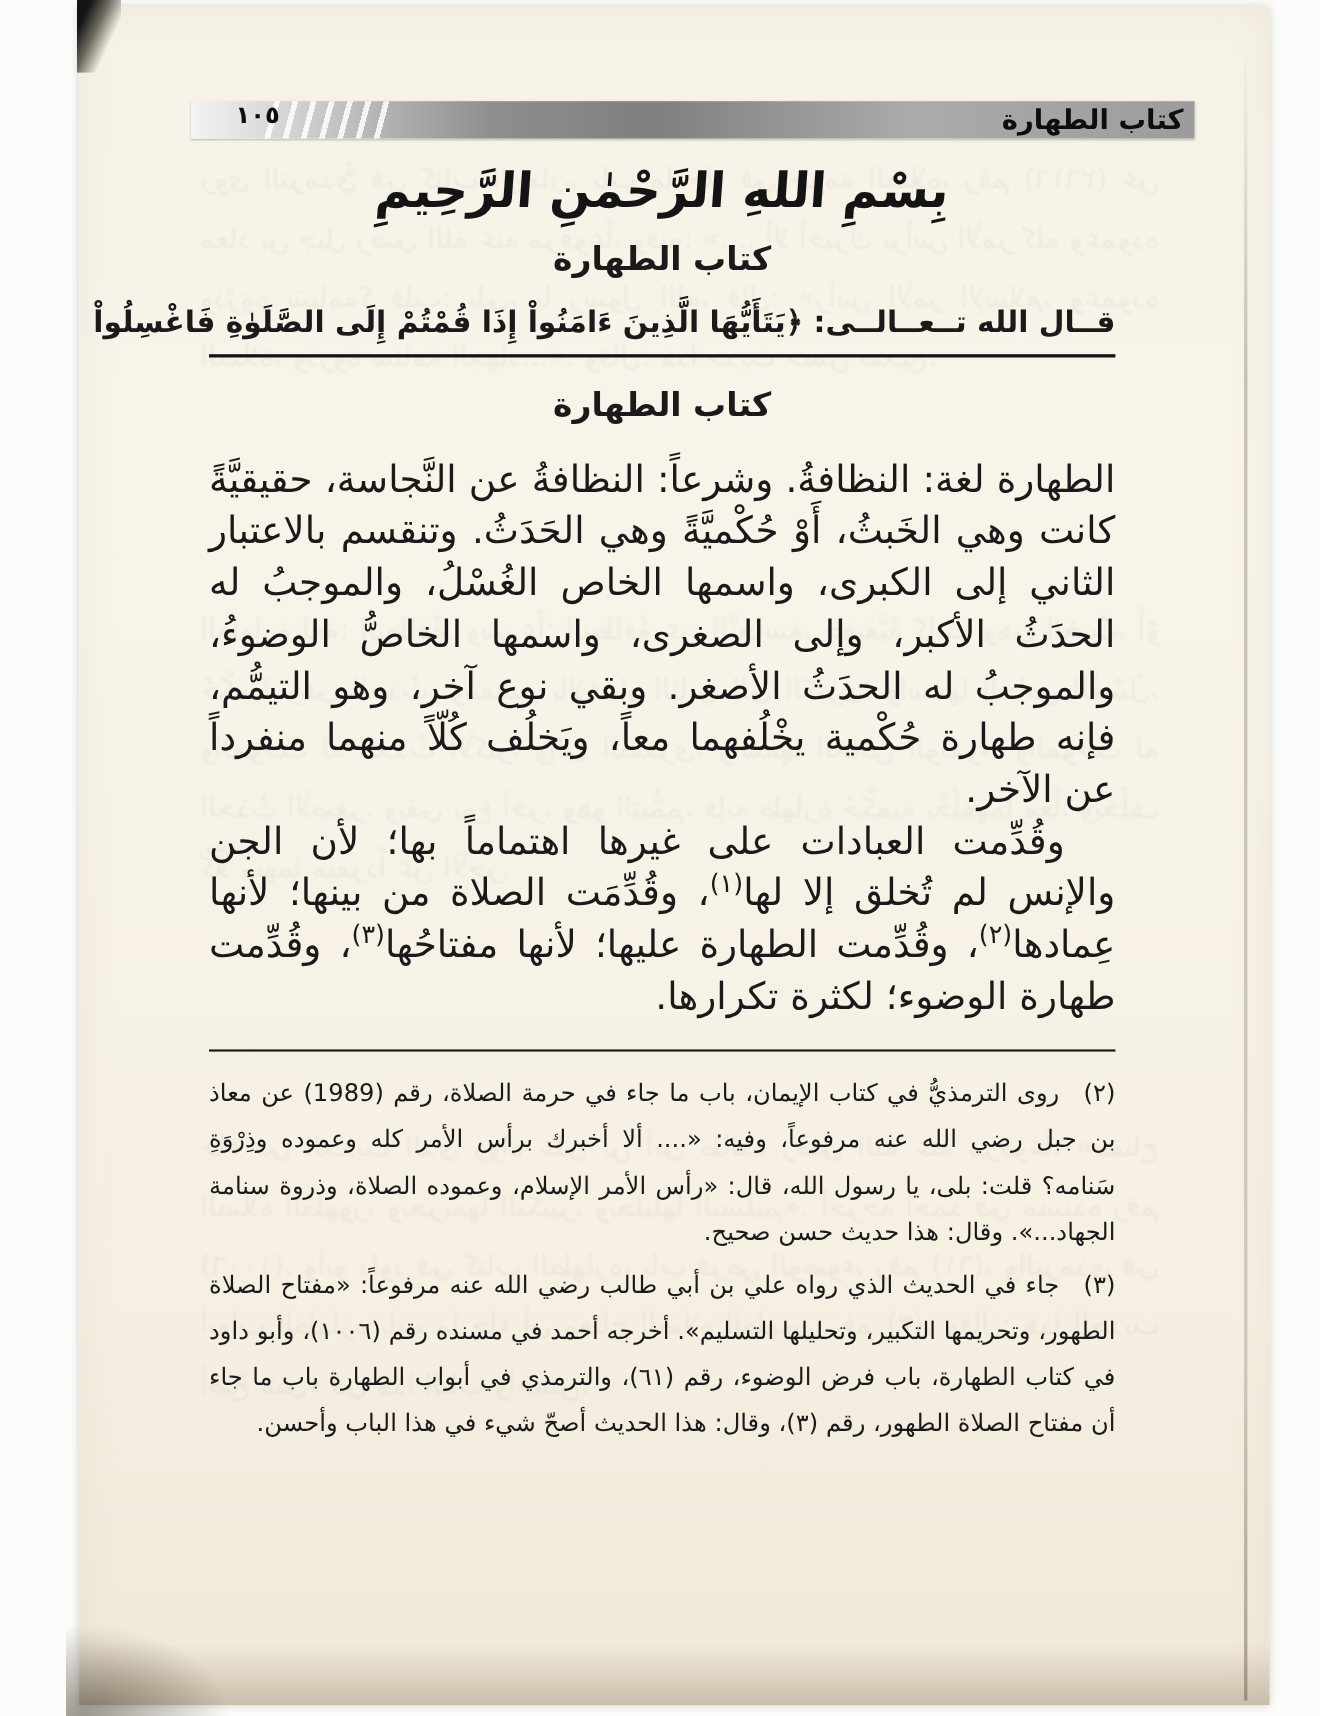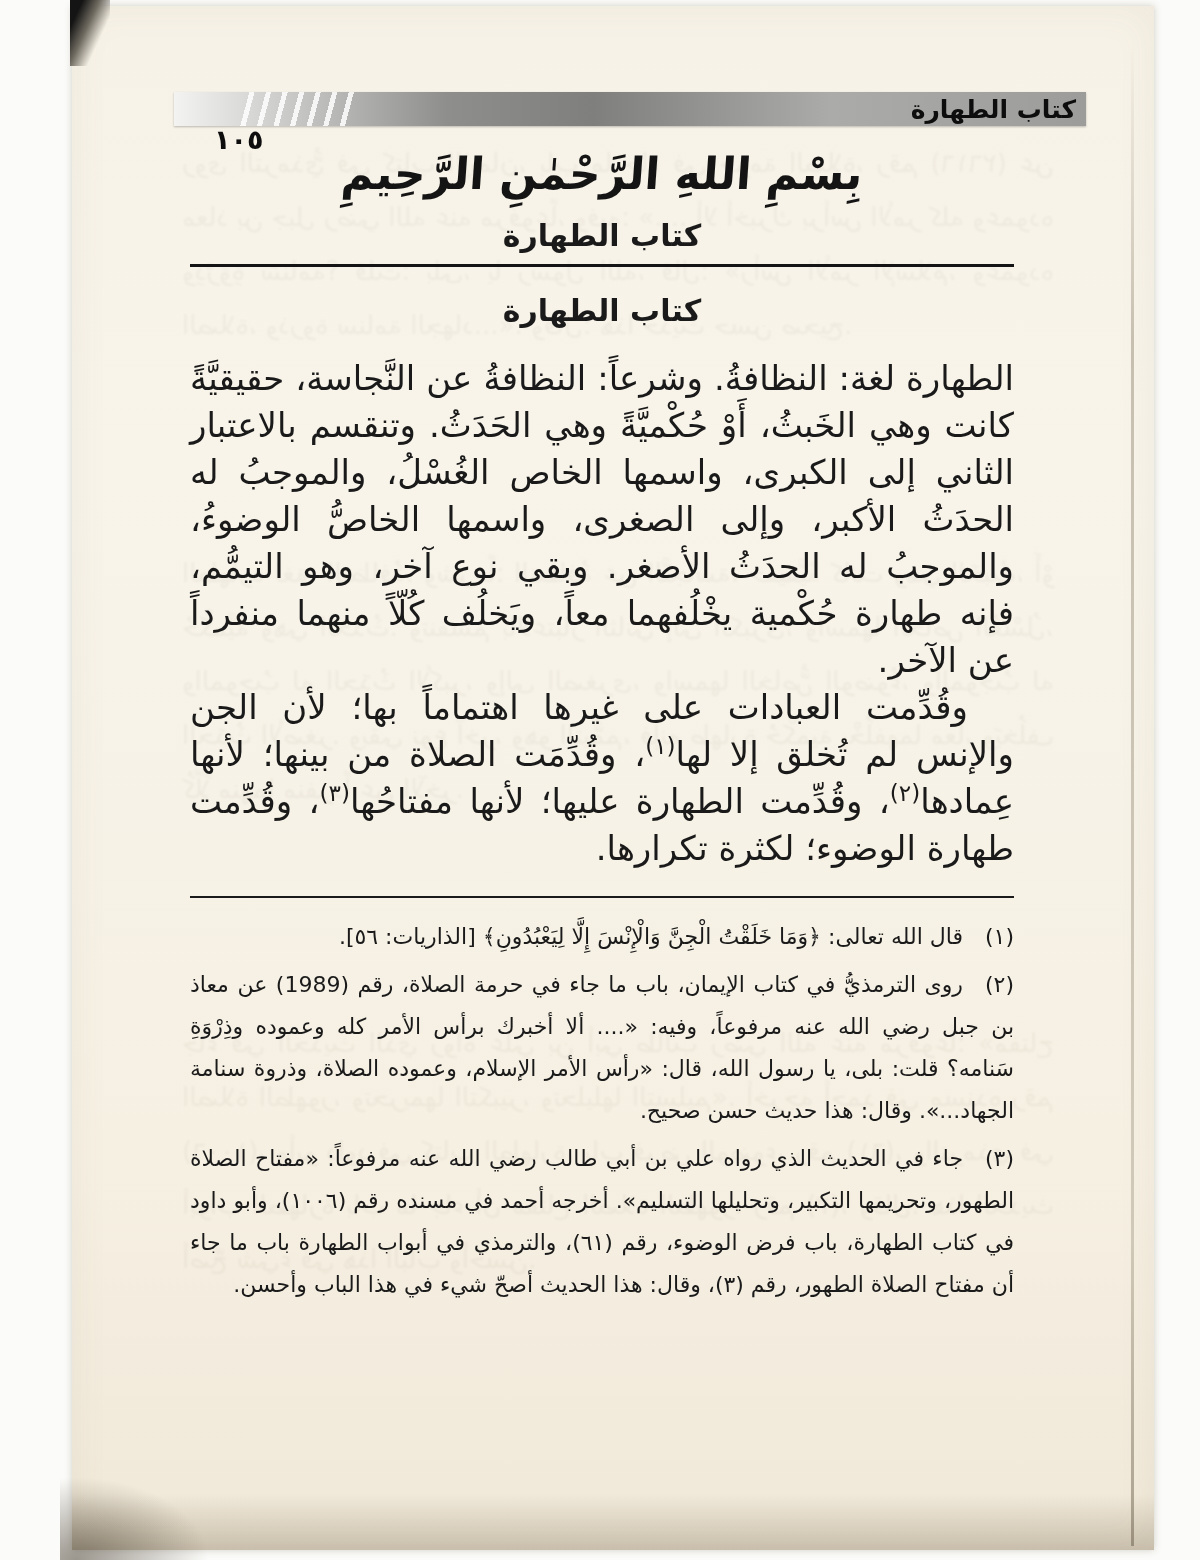--- a/index.html
+++ b/index.html
@@ -50,23 +50,22 @@
   .bar-stripes {
     position:absolute; left:7%; top:0; bottom:0; width:13%;
     background:repeating-linear-gradient(105deg, rgba(255,255,255,0) 0 11px, rgba(255,255,255,.85) 11px 16px);
   }
   .header-title {
     position:absolute; right:10px; top:50%; transform:translateY(-50%);
     font-size:25px; font-weight:700; color:#0d0d0d; letter-spacing:.5px;
   }
   .page-number {
     position:absolute; left:24px; top:1px;
-    font-size:27px; font-weight:700; color:#0d0d0d;
+    font-size:22px; font-weight:700; color:#0d0d0d;
     direction:rtl;
-    margin-top:31px;
   }
   
   .basmala {
     margin-top:16px; text-align:center;
     font-size:44px; font-weight:700; line-height:64px;
     color:#141414; letter-spacing:-1px;
     transform:skewX(-4deg);
   }
   .book-title {
     margin-top:10px; text-align:center;
@@ -130,34 +129,34 @@
         <div class="bar-stripes"></div>
         <span class="header-title">كتاب الطهارة</span>
       </div>
       <span class="page-number">١٠٥</span>
     </div>
 
     <div class="basmala">بِسْمِ اللهِ الرَّحْمٰنِ الرَّحِيمِ</div>
 
     <div class="book-title">كتاب الطهارة</div>
 
+    <div class="verse-line">
+      <span>قــال الله تــعــالــى: </span><span>﴿يَتَأَيُّهَا الَّذِينَ ءَامَنُواْ إِذَا قُمْتُمْ إِلَى الصَّلَوٰةِ فَاغْسِلُواْ</span>
+    </div>
     <div class="title-rule"></div>
 
     <div class="section-title">كتاب الطهارة</div>
 
     <div class="body-text">
       <p>الطهارة لغة: النظافةُ. وشرعاً: النظافةُ عن النَّجاسة، حقيقيَّةً كانت وهي الخَبثُ، أَوْ حُكْميَّةً وهي الحَدَثُ. وتنقسم بالاعتبار الثاني إلى الكبرى، واسمها الخاص الغُسْلُ، والموجبُ له الحدَثُ الأكبر، وإلى الصغرى، واسمها الخاصُّ الوضوءُ، والموجبُ له الحدَثُ الأصغر. وبقي نوع آخر، وهو التيمُّم، فإنه طهارة حُكْمية يخْلُفهما معاً، ويَخلُف كُلّاً منهما منفرداً عن الآخر.</p>
       <p class="indent"><span>وقُدِّمت العبادات على غيرها اهتماماً بها؛ لأن الجن والإنس لم تُخلق إلا لها</span><sup class="fn-ref">(١)</sup><span>، وقُدِّمَت الصلاة من بينها؛ لأنها عِمادها</span><sup class="fn-ref">(٢)</sup><span>، وقُدِّمت الطهارة عليها؛ لأنها مفتاحُها</span><sup class="fn-ref">(٣)</sup><span>، وقُدِّمت طهارة الوضوء؛ لكثرة تكرارها.</span></p>
     </div>
 
     <div class="fn-sep"></div>
     <div class="footnotes">
-      <div class="footnote">
-        <span class="fn-marker">(١)</span><span>قال الله تعالى: ﴿وَمَا خَلَقْتُ الْجِنَّ وَالْإِنْسَ إِلَّا لِيَعْبُدُونِ﴾ [الذاريات: ٥٦].</span>
-      </div>
       <div class="footnote">
         <span class="fn-marker">(٢)</span><span>روى الترمذيُّ في كتاب الإيمان، باب ما جاء في حرمة الصلاة، رقم (1989) عن معاذ بن جبل رضي الله عنه مرفوعاً، وفيه: «.... ألا أخبرك برأس الأمر كله وعموده وذِرْوَةِ سَنامه؟ قلت: بلى، يا رسول الله، قال: «رأس الأمر الإسلام، وعموده الصلاة، وذروة سنامة الجهاد...». وقال: هذا حديث حسن صحيح.</span>
       </div>
       <div class="footnote">
         <span class="fn-marker">(٣)</span><span>جاء في الحديث الذي رواه علي بن أبي طالب رضي الله عنه مرفوعاً: «مفتاح الصلاة الطهور، وتحريمها التكبير، وتحليلها التسليم». أخرجه أحمد في مسنده رقم (١٠٠٦)، وأبو داود في كتاب الطهارة، باب فرض الوضوء، رقم (٦١)، والترمذي في أبواب الطهارة باب ما جاء أن مفتاح الصلاة الطهور، رقم (٣)، وقال: هذا الحديث أصحّ شيء في هذا الباب وأحسن.</span>
       </div>
     </div>
 
   </div>
 </div>

